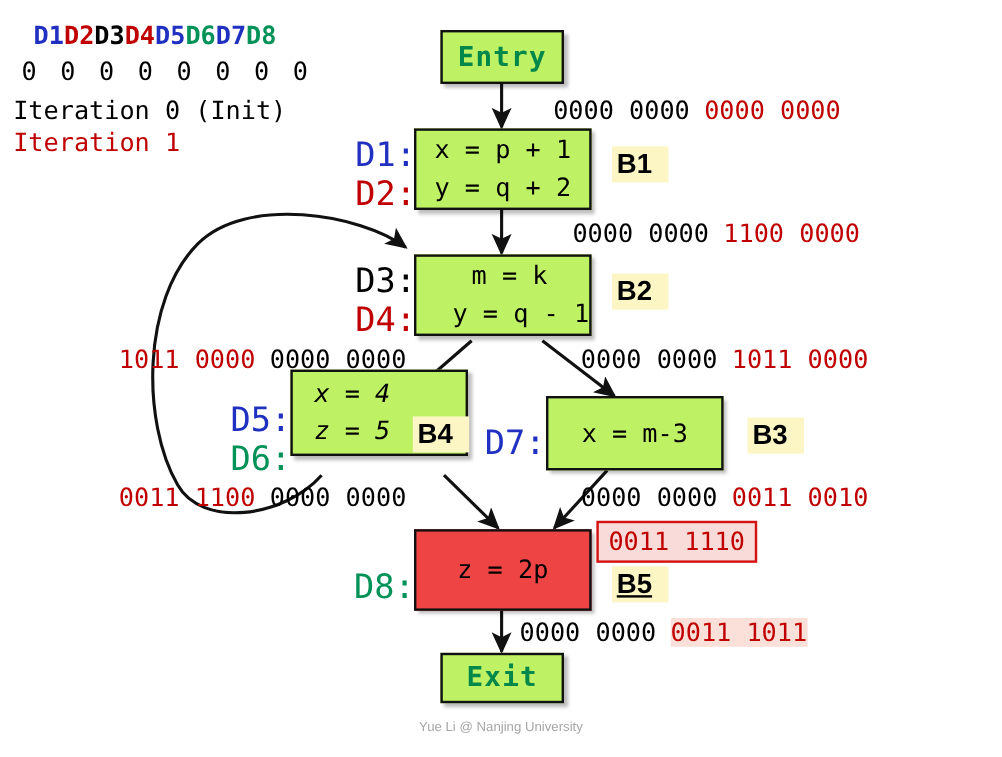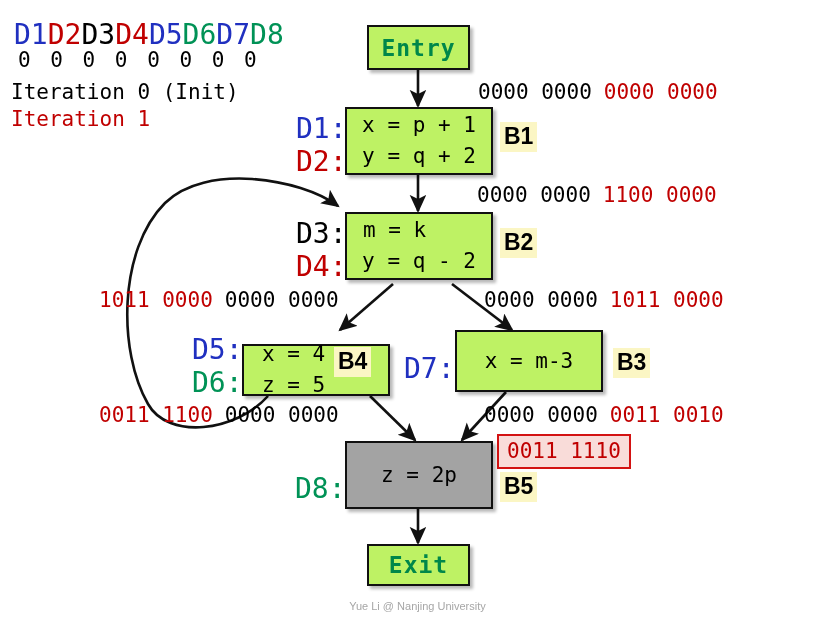--- a/index.html
+++ b/index.html
@@ -14,23 +14,23 @@
     position: relative;
     width: 835px;
     height: 631px;
     background: #ffffff;
     overflow: hidden;
   }
   .abs { position: absolute; }
 
   
   .legend-defs {
-    left: 14px; top: 18px;
-    font-size: 28px;
-    font-weight: normal;
+    left: 28px; top: 18px;
+    font-size: 21px;
+    font-weight: bold;
     letter-spacing: 0px;
     white-space: nowrap;
   }
   .legend-defs span { display: inline-block; }
   .legend-bits {
     left: 18px; top: 48px;
     font-size: 21px;
     color: #000000;
     white-space: nowrap;
     letter-spacing: 3.5px;
@@ -59,21 +59,21 @@
     justify-content: center;
   }
   .node.terminal {
     align-items: center;
     justify-content: center;
     color: #00874a;
     font-size: 23px;
     font-weight: bold;
     letter-spacing: 1px;
   }
-  .node.pink { background: #a3a3a3; justify-content: center; }
+  .node.pink { background: #ef4444; justify-content: center; }
   .stmt {
     font-size: 21px;
     color: #000000;
     text-align: center;
     line-height: 1.0;
     white-space: nowrap;
   }
 
   
   .dlabel {
@@ -83,22 +83,23 @@
     text-align: right;
   }
 
   
   .bname {
     font-family: "Liberation Sans", sans-serif;
     font-size: 23px;
     font-weight: bold;
     color: #000000;
     background: #fbf6c4;
-    padding: 1px 4px 2px 4px;
-    white-space: nowrap;
+    padding: 1px 14px 2px 4px;
+    white-space: nowrap;
+    margin-left: 10px;
   }
 
   
   .bits {
     font-size: 21px;
     white-space: nowrap;
     letter-spacing: 0px;
   }
   .bits .k { color: #000000; }
   .bits .r { color: #c00000; }
@@ -168,57 +169,57 @@
     <line x1="418" y1="509" x2="418" y2="543" stroke="#111111" stroke-width="2.6" marker-end="url(#ah)"></line>
 
     <path d="M 268,396 C 236,432 168,440 148,404 C 118,352 118,250 165,203
              C 205,163 300,178 338,206" fill="none" stroke="#111111" stroke-width="2.6" marker-end="url(#ah)"></path>
   </svg>
 
   <div class="abs node terminal" style="left:367px; top:25px; width:103px; height:45px;">
     <span>Entry</span>
   </div>
 
-  <div class="abs bits" style="left:478px; top:80px;">
+  <div class="abs bits" style="left:461px; top:80px;">
     <span class="k">0000 0000</span><span class="gap"></span><span class="r">0000 0000</span>
   </div>
 
   <div class="abs dlabel" style="left:296px; top:112px; width:45px; color:#2030c0;">D1:</div>
   <div class="abs dlabel" style="left:296px; top:145px; width:45px; color:#c00000;">D2:</div>
 
   <div class="abs node" style="left:345px; top:107px; width:148px; height:68px;">
     <div class="stmt" style="margin-bottom:10px;">x = p + 1</div>
     <div class="stmt">y = q + 2</div>
   </div>
   <div class="abs bname" style="left:500px; top:122px;">B1</div>
 
   <div class="abs bits" style="left:477px; top:183px;">
     <span class="k">0000 0000</span><span class="gap"></span><span class="r">1100 0000</span>
   </div>
 
   <div class="abs dlabel" style="left:296px; top:217px; width:45px; color:#000000;">D3:</div>
   <div class="abs dlabel" style="left:296px; top:250px; width:45px; color:#c00000;text-align:right;">D4:</div>
 
-  <div class="abs node" style="left:345px; top:212px; width:148px; height:68px;">
+  <div class="abs node" style="left:345px; top:212px; width:148px; height:68px;padding-left:30px;">
     <div class="stmt" style="margin-bottom:10px; text-align:left; padding-left:16px;">m = k</div>
-    <div class="stmt">y = q - 2</div>
+    <div class="stmt">y = q - 1</div>
   </div>
   <div class="abs bname" style="left:500px; top:228px;">B2</div>
 
   <div class="abs bits" style="left:99px; top:288px;">
     <span class="r">1011 0000</span><span class="gap"></span><span class="k">0000 0000</span>
   </div>
   <div class="abs bits" style="left:484px; top:288px;">
     <span class="k">0000 0000</span><span class="gap"></span><span class="r">1011 0000</span>
   </div>
 
   <div class="abs dlabel" style="left:192px; top:333px; width:45px; color:#2030c0;">D5:</div>
   <div class="abs dlabel" style="left:192px; top:366px; width:45px; color:#009256;">D6:</div>
 
-  <div class="abs node" style="left:242px; top:344px; width:148px; height:52px;">
+  <div class="abs node" style="left:242px; top:308px; width:148px; height:72px;font-style:italic;">
     <div class="stmt" style="margin-bottom:10px; text-align:left; padding-left:18px;">x = 4</div>
     <div class="stmt" style="text-align:left; padding-left:18px;">z = 5</div>
   </div>
   <div class="abs bname" style="left:334px; top:347px;">B4</div>
 
   <div class="abs dlabel" style="left:404px; top:352px; width:45px; color:#2030c0;">D7:</div>
 
   <div class="abs node" style="left:455px; top:330px; width:148px; height:62px;">
     <div class="stmt">x = m-3</div>
   </div>
@@ -229,24 +230,27 @@
   </div>
   <div class="abs bits" style="left:484px; top:403px;">
     <span class="k">0000 0000</span><span class="gap"></span><span class="r">0011 0010</span>
   </div>
 
   <div class="abs dlabel" style="left:295px; top:472px; width:45px; color:#009256;">D8:</div>
 
   <div class="abs node pink" style="left:345px; top:441px; width:148px; height:68px;">
     <div class="stmt">z = 2p</div>
   </div>
-  <div class="abs bname" style="left:500px; top:472px;">B5</div>
+  <div class="abs bname" style="left:500px; top:472px;text-decoration:underline;">B5</div>
 
   <div class="abs boxed-bits" style="left:497px; top:434px;">0011 1110</div>
 
+  <div class="abs bits" style="left:433px; top:515px;">
+    <span class="k">0000 0000</span><span class="gap"></span><span class="r hl">0011 1011</span>
+  </div>
 
   <div class="abs footer">Yue Li @ Nanjing University</div>
 
   <div class="abs node terminal" style="left:367px; top:544px; width:103px; height:42px;">
     <span>Exit</span>
   </div>
 
 </div>
 
 </body></html>

